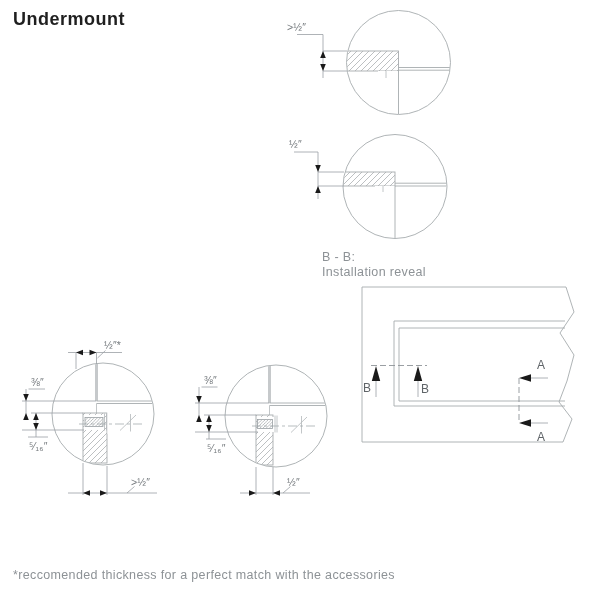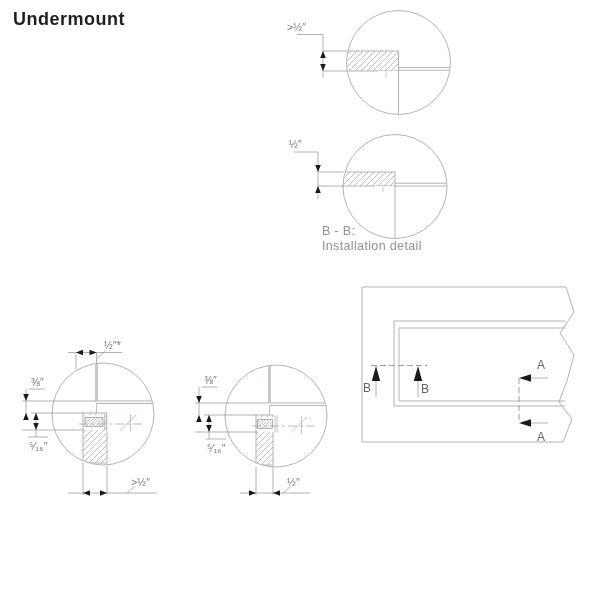--- a/index.html
+++ b/index.html
@@ -2,21 +2,21 @@
 <html><head>
 <meta charset="utf-8">
 <style>
   html,body{margin:0;padding:0;background:#ffffff;}
   .page{position:relative;width:600px;height:600px;background:#ffffff;overflow:hidden;
         font-family:"Liberation Sans", sans-serif;padding-left:20px;}
   .title{position:absolute;left:13px;top:9px;font-size:18px;font-weight:bold;
          color:#1f1f1f;letter-spacing:.5px;}
   .caption{position:absolute;font-size:12.5px;line-height:1.18;color:#8d9296;
            letter-spacing:.35px;white-space:nowrap;}
-  .cap-b{left:322px;top:224px;}
+  .cap-b{left:322px;top:250px;}
   .cap-a{left:21px;top:503px;}
   .footnote{position:absolute;left:13px;top:568px;font-size:12.5px;color:#8d9296;
             letter-spacing:.35px;white-space:nowrap;}
   svg{position:absolute;left:0;top:0;}
   svg text{font-family:"Liberation Sans", sans-serif;}
   .dim{font-size:10.5px;fill:#74797d;letter-spacing:.2px;}
   .marker{font-size:12px;fill:#5f6468;}
   .ln{stroke:#a6abae;stroke-width:.9;fill:none;}
   .lnthin{stroke:#b3b7ba;stroke-width:.8;fill:none;}
   .dimln{stroke:#9aa0a4;stroke-width:.8;fill:none;}
@@ -191,18 +191,19 @@
         <path class="dimln" d="M256,467 V495 M273,467 V495 M240,493 H310 M283,493 L290.5,486.5"></path>
         <path class="arr" d="M256,493 L249,490.2 L249,495.8 Z"></path>
         <path class="arr" d="M273,493 L280,490.2 L280,495.8 Z"></path>
         <text class="dim" x="287" y="486">½″</text>
       </g>
     </g>
   </svg>
 
   <div class="caption cap-b">
     <div>B - B:</div>
-    <div>Installation detail</div>
+    <div>Installation reveal</div>
   </div>
 
 
+  <div class="footnote">*reccomended thickness for a perfect match with the accessories</div>
 
 </div>
 
 </body></html>

